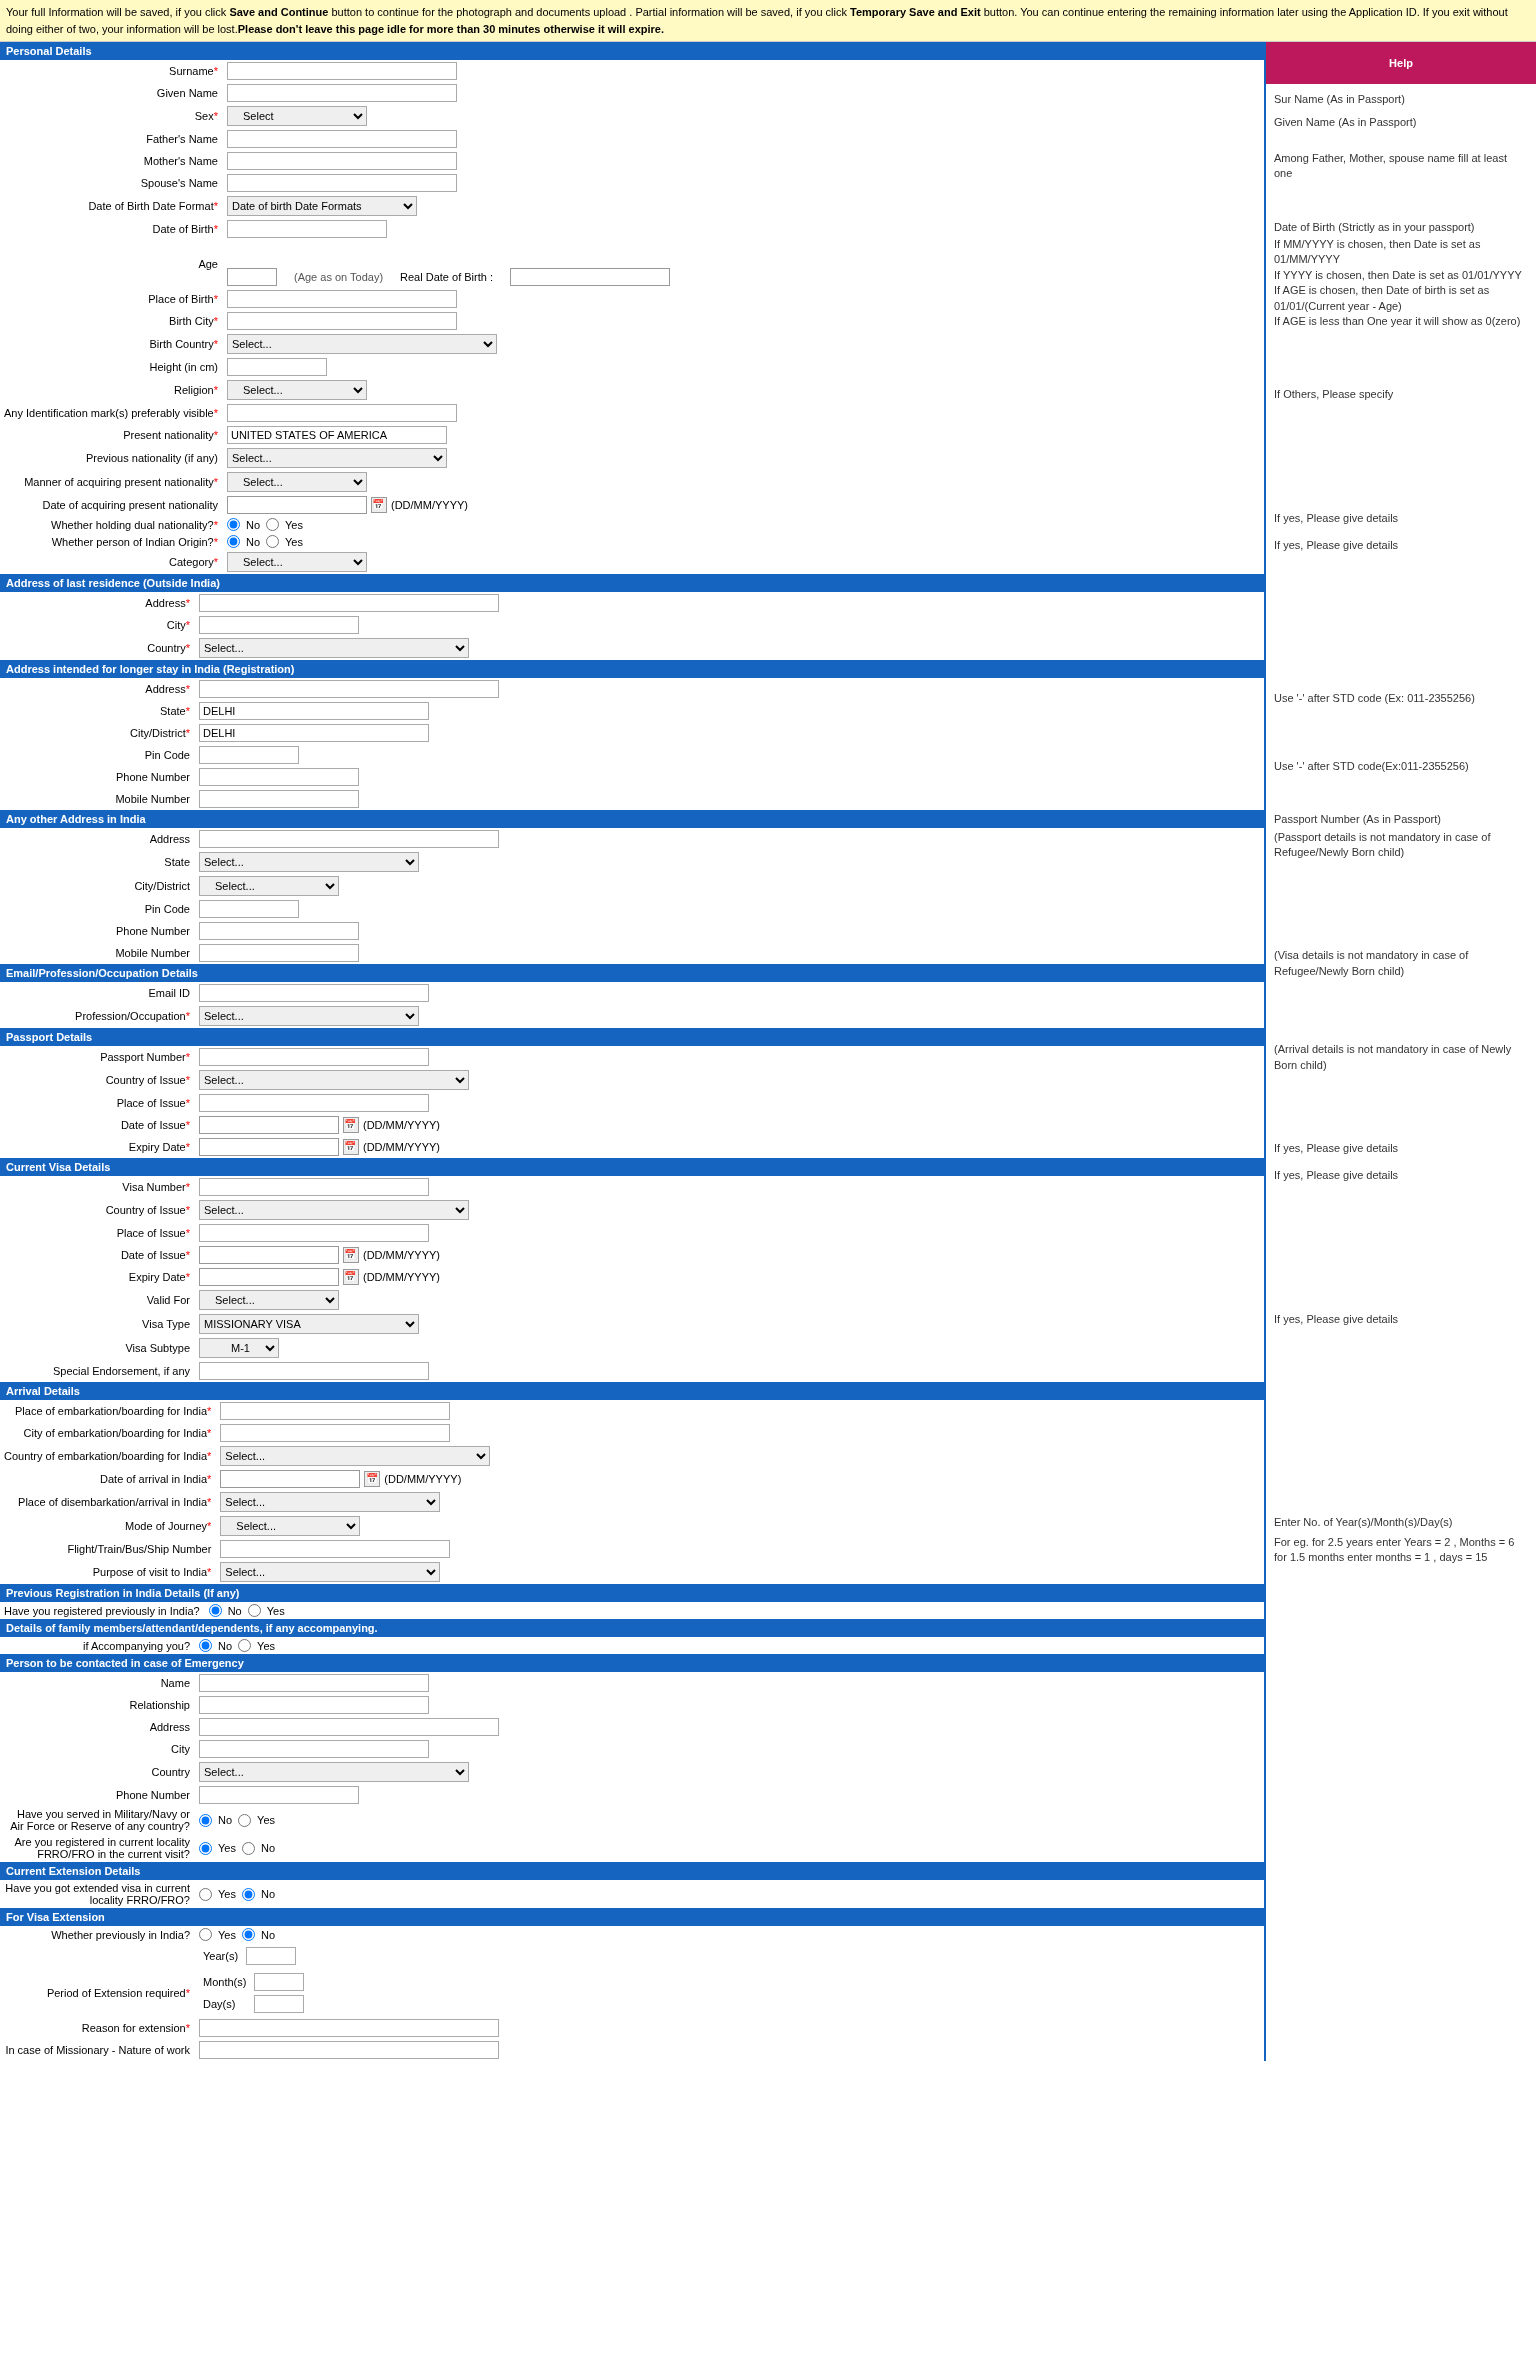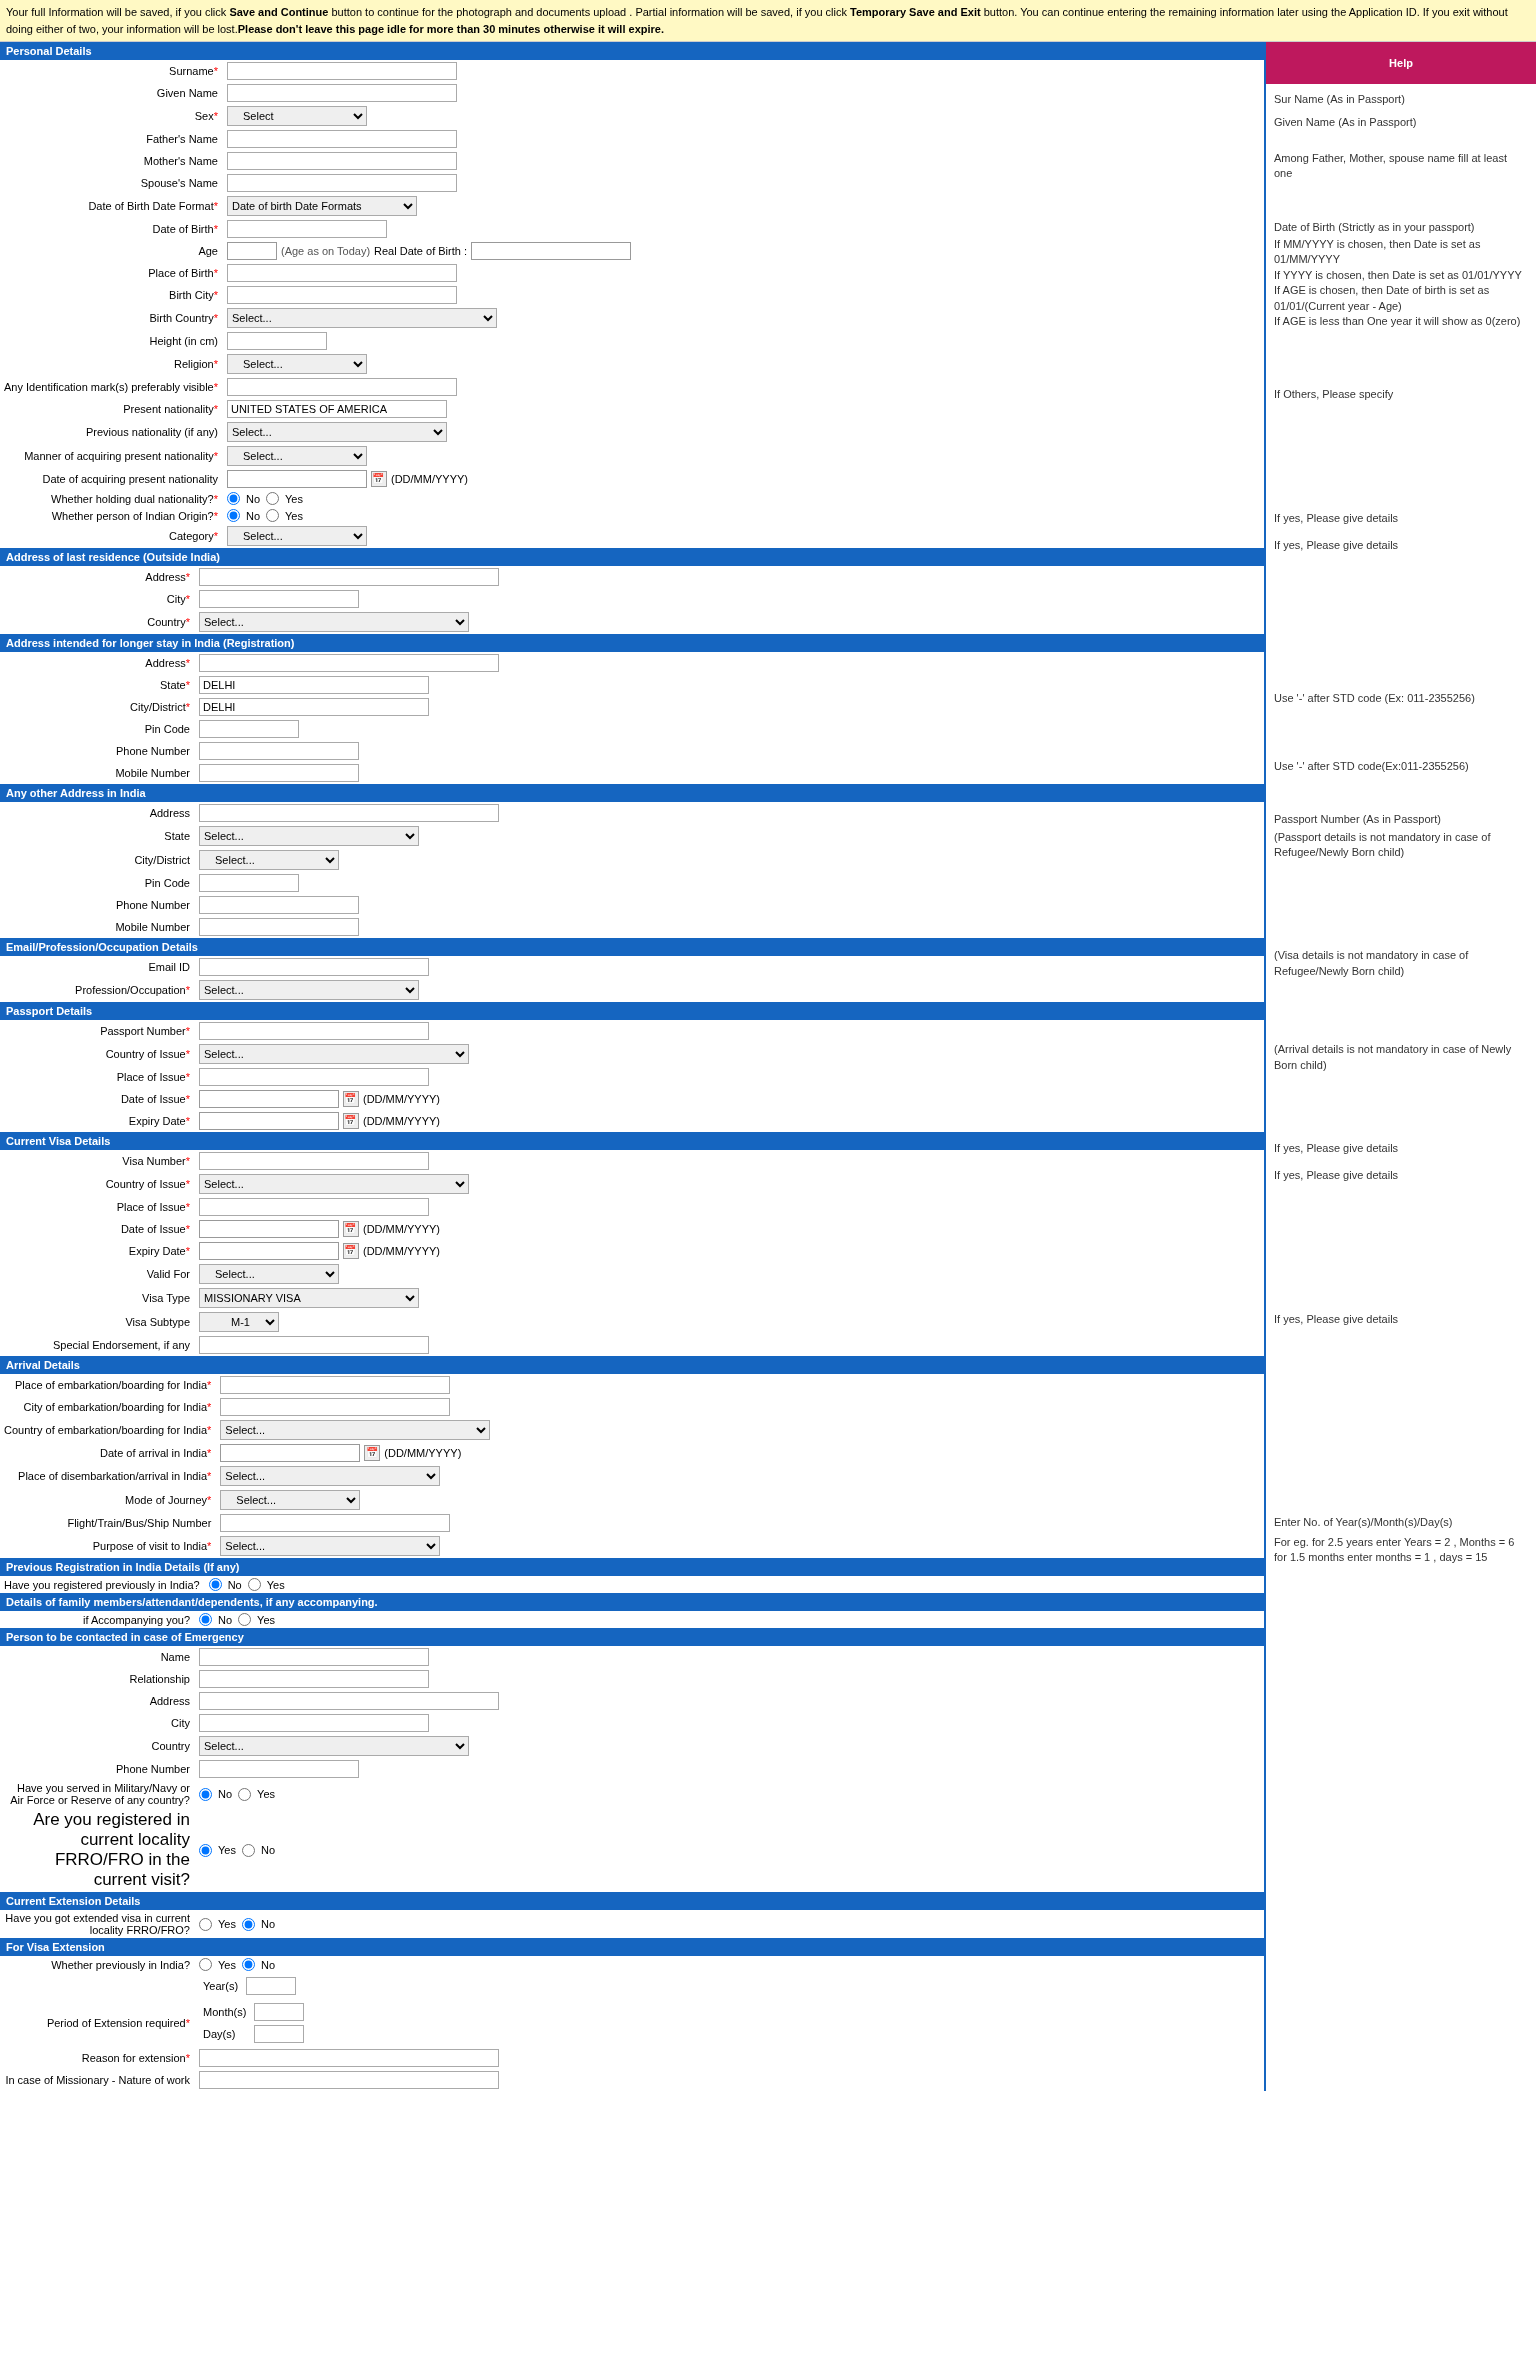--- a/index.html
+++ b/index.html
@@ -16,21 +16,22 @@
       background: #be185d;
       color: #fff;
       font-weight: bold;
       font-size: 11px;
       padding: 15px 6px;
       text-align: center;
     }
     .inline-group {
       display: flex;
       align-items: center;
-      gap: 4px;
+      gap: 17px;
+      margin-top: 26px;
     }
     .inline-group input[type="text"] {
       height: 18px;
       border: 1px solid #999;
       padding: 1px 3px;
       font-size: 11px;
     }
     .date-row {
       display: flex;
       align-items: center;
@@ -820,21 +821,21 @@
                   <label>Yes</label>
             </span>
           </td>
         </tr>
       </tbody>
         </table>
 
       <table class="form-table">
         <tbody>
             <tr>
-          <td class="label-cell" style="white-space:normal; text-align:right; font-size:17px;"><span>Are you registered in current locality FRRO/FRO in the current visit?</span></td>
+          <td class="label-cell" style="white-space:normal; text-align:right; font-size:11px;"><span>Are you registered in current locality FRRO/FRO in the current visit?</span></td>
           <td class="input-cell">
             <span class="radio-group">
               <input type="radio" name="frro" value="Yes" checked="" style=""> 
                   <label>Yes</label>
               <input type="radio" name="frro" value="No" style=""> 
                   <label>No</label>
             </span>
           </td>
         </tr>
       </tbody>

